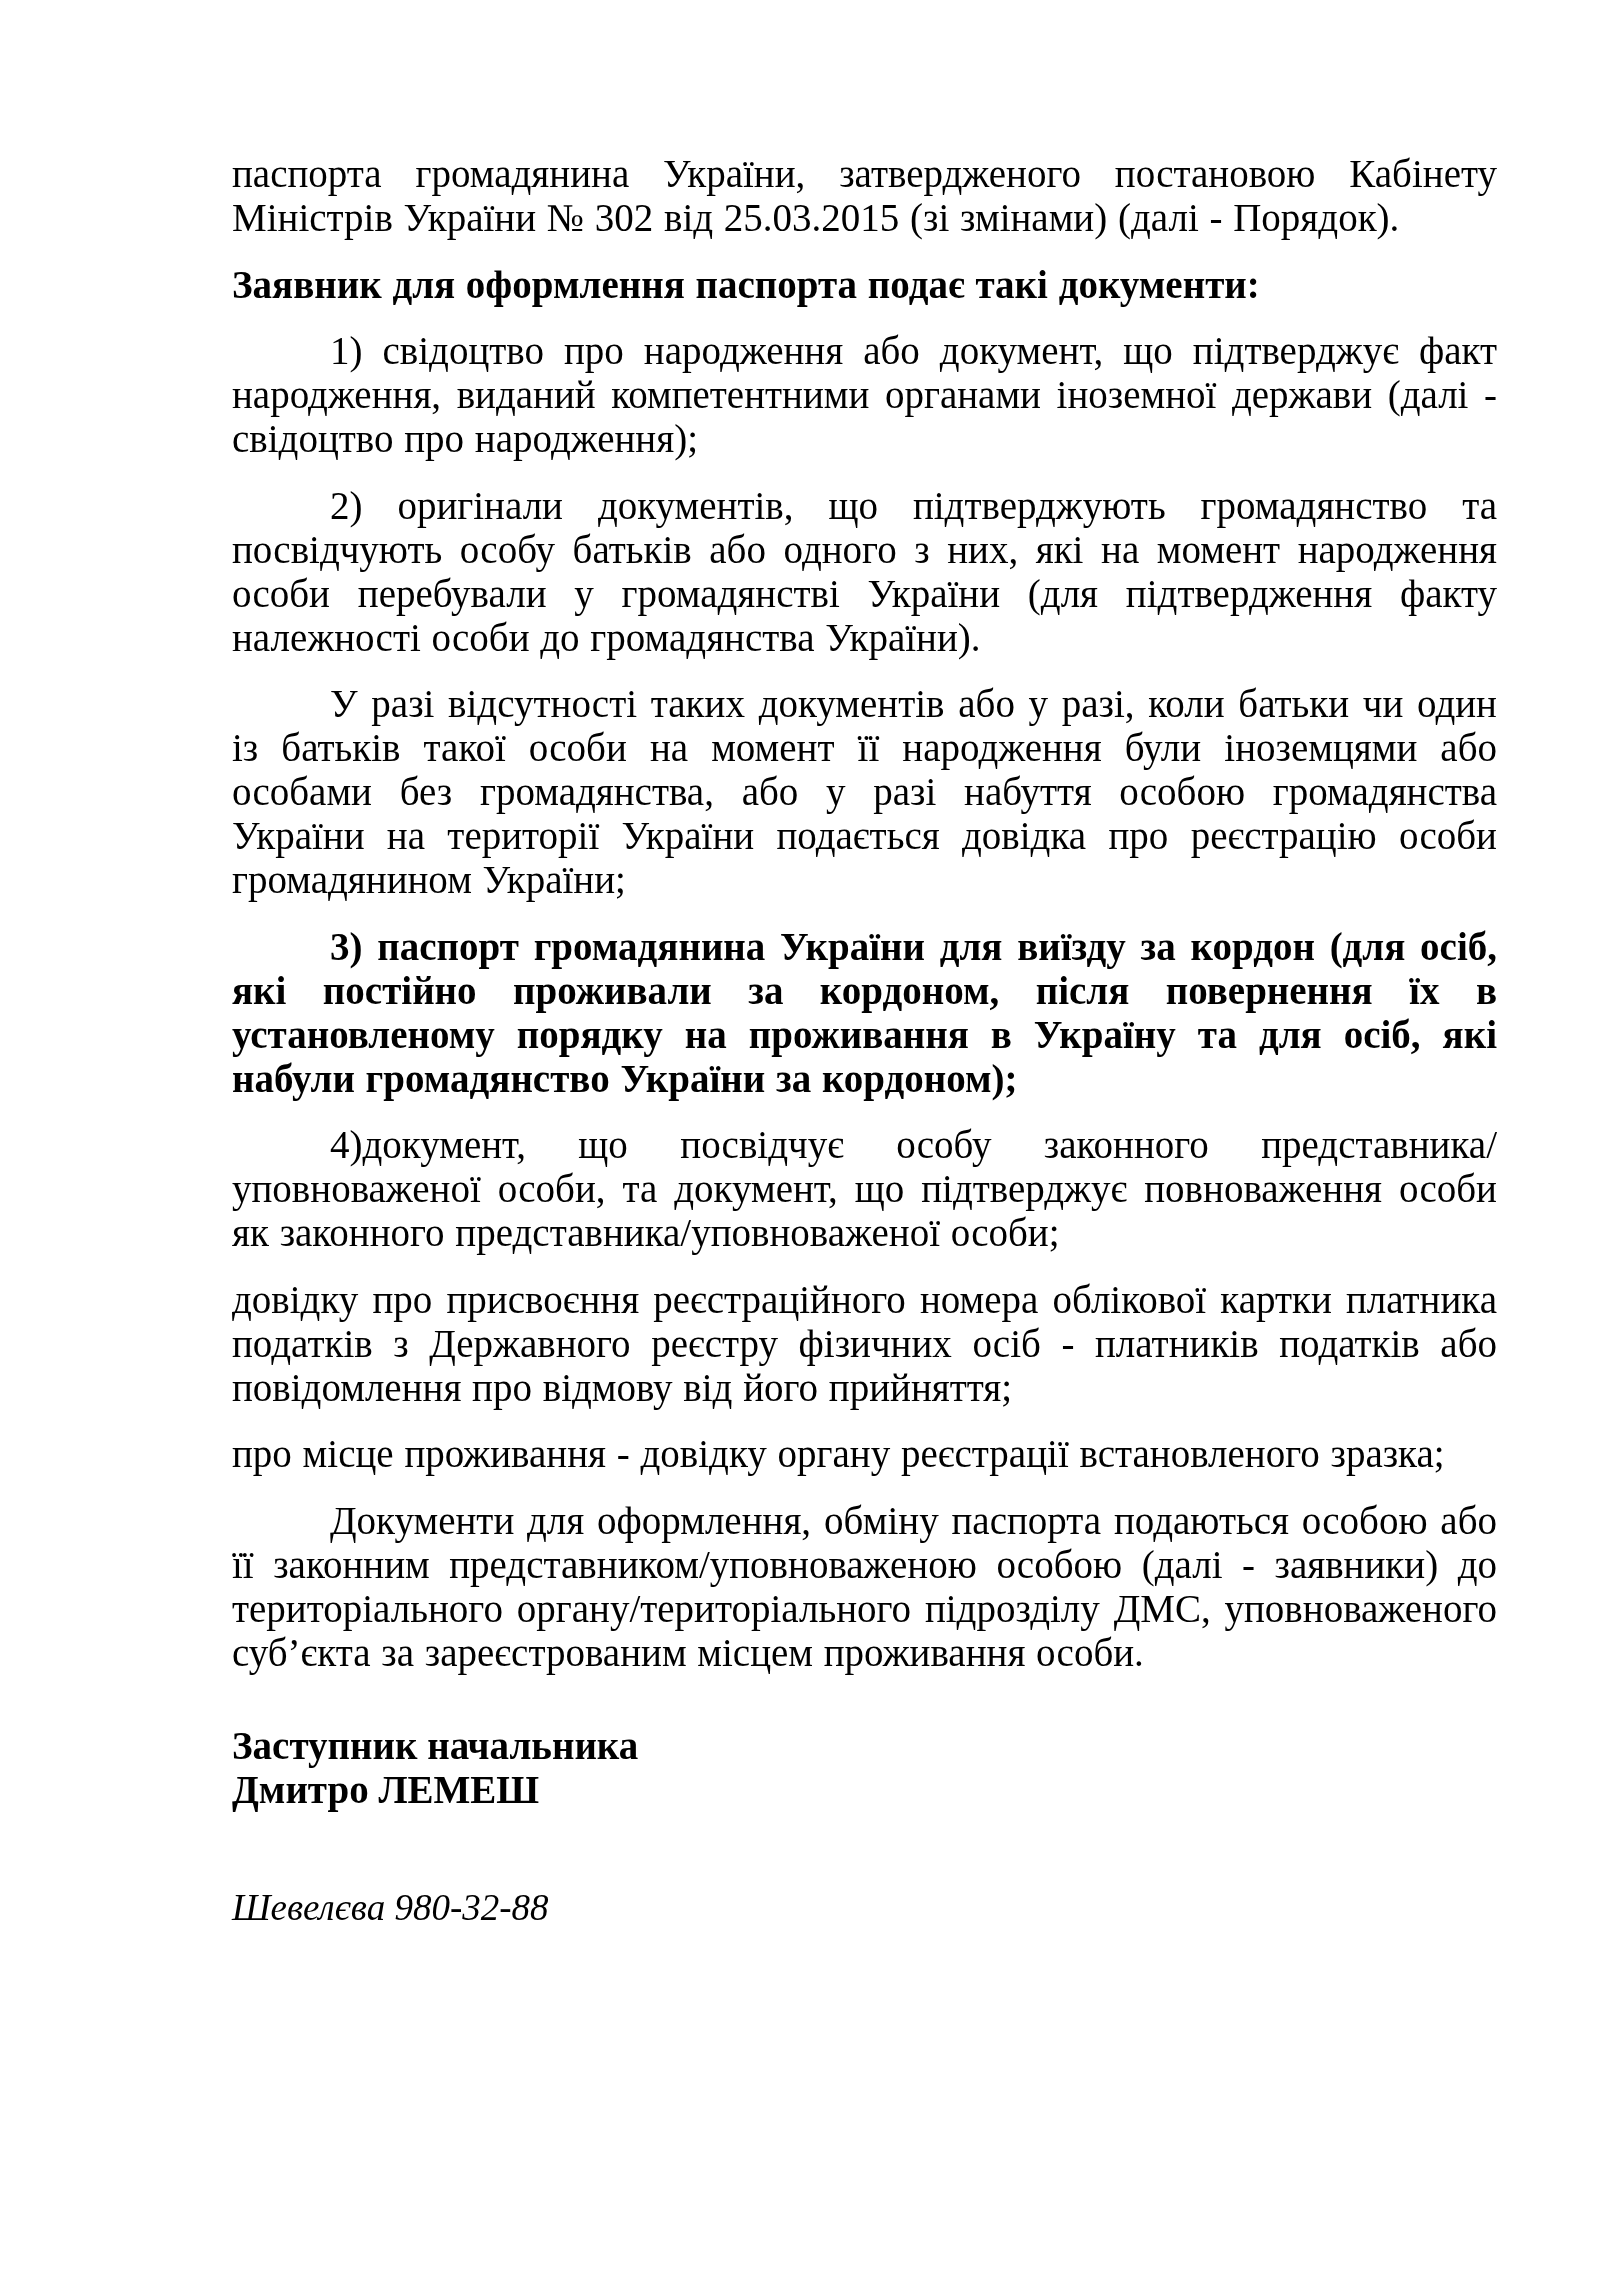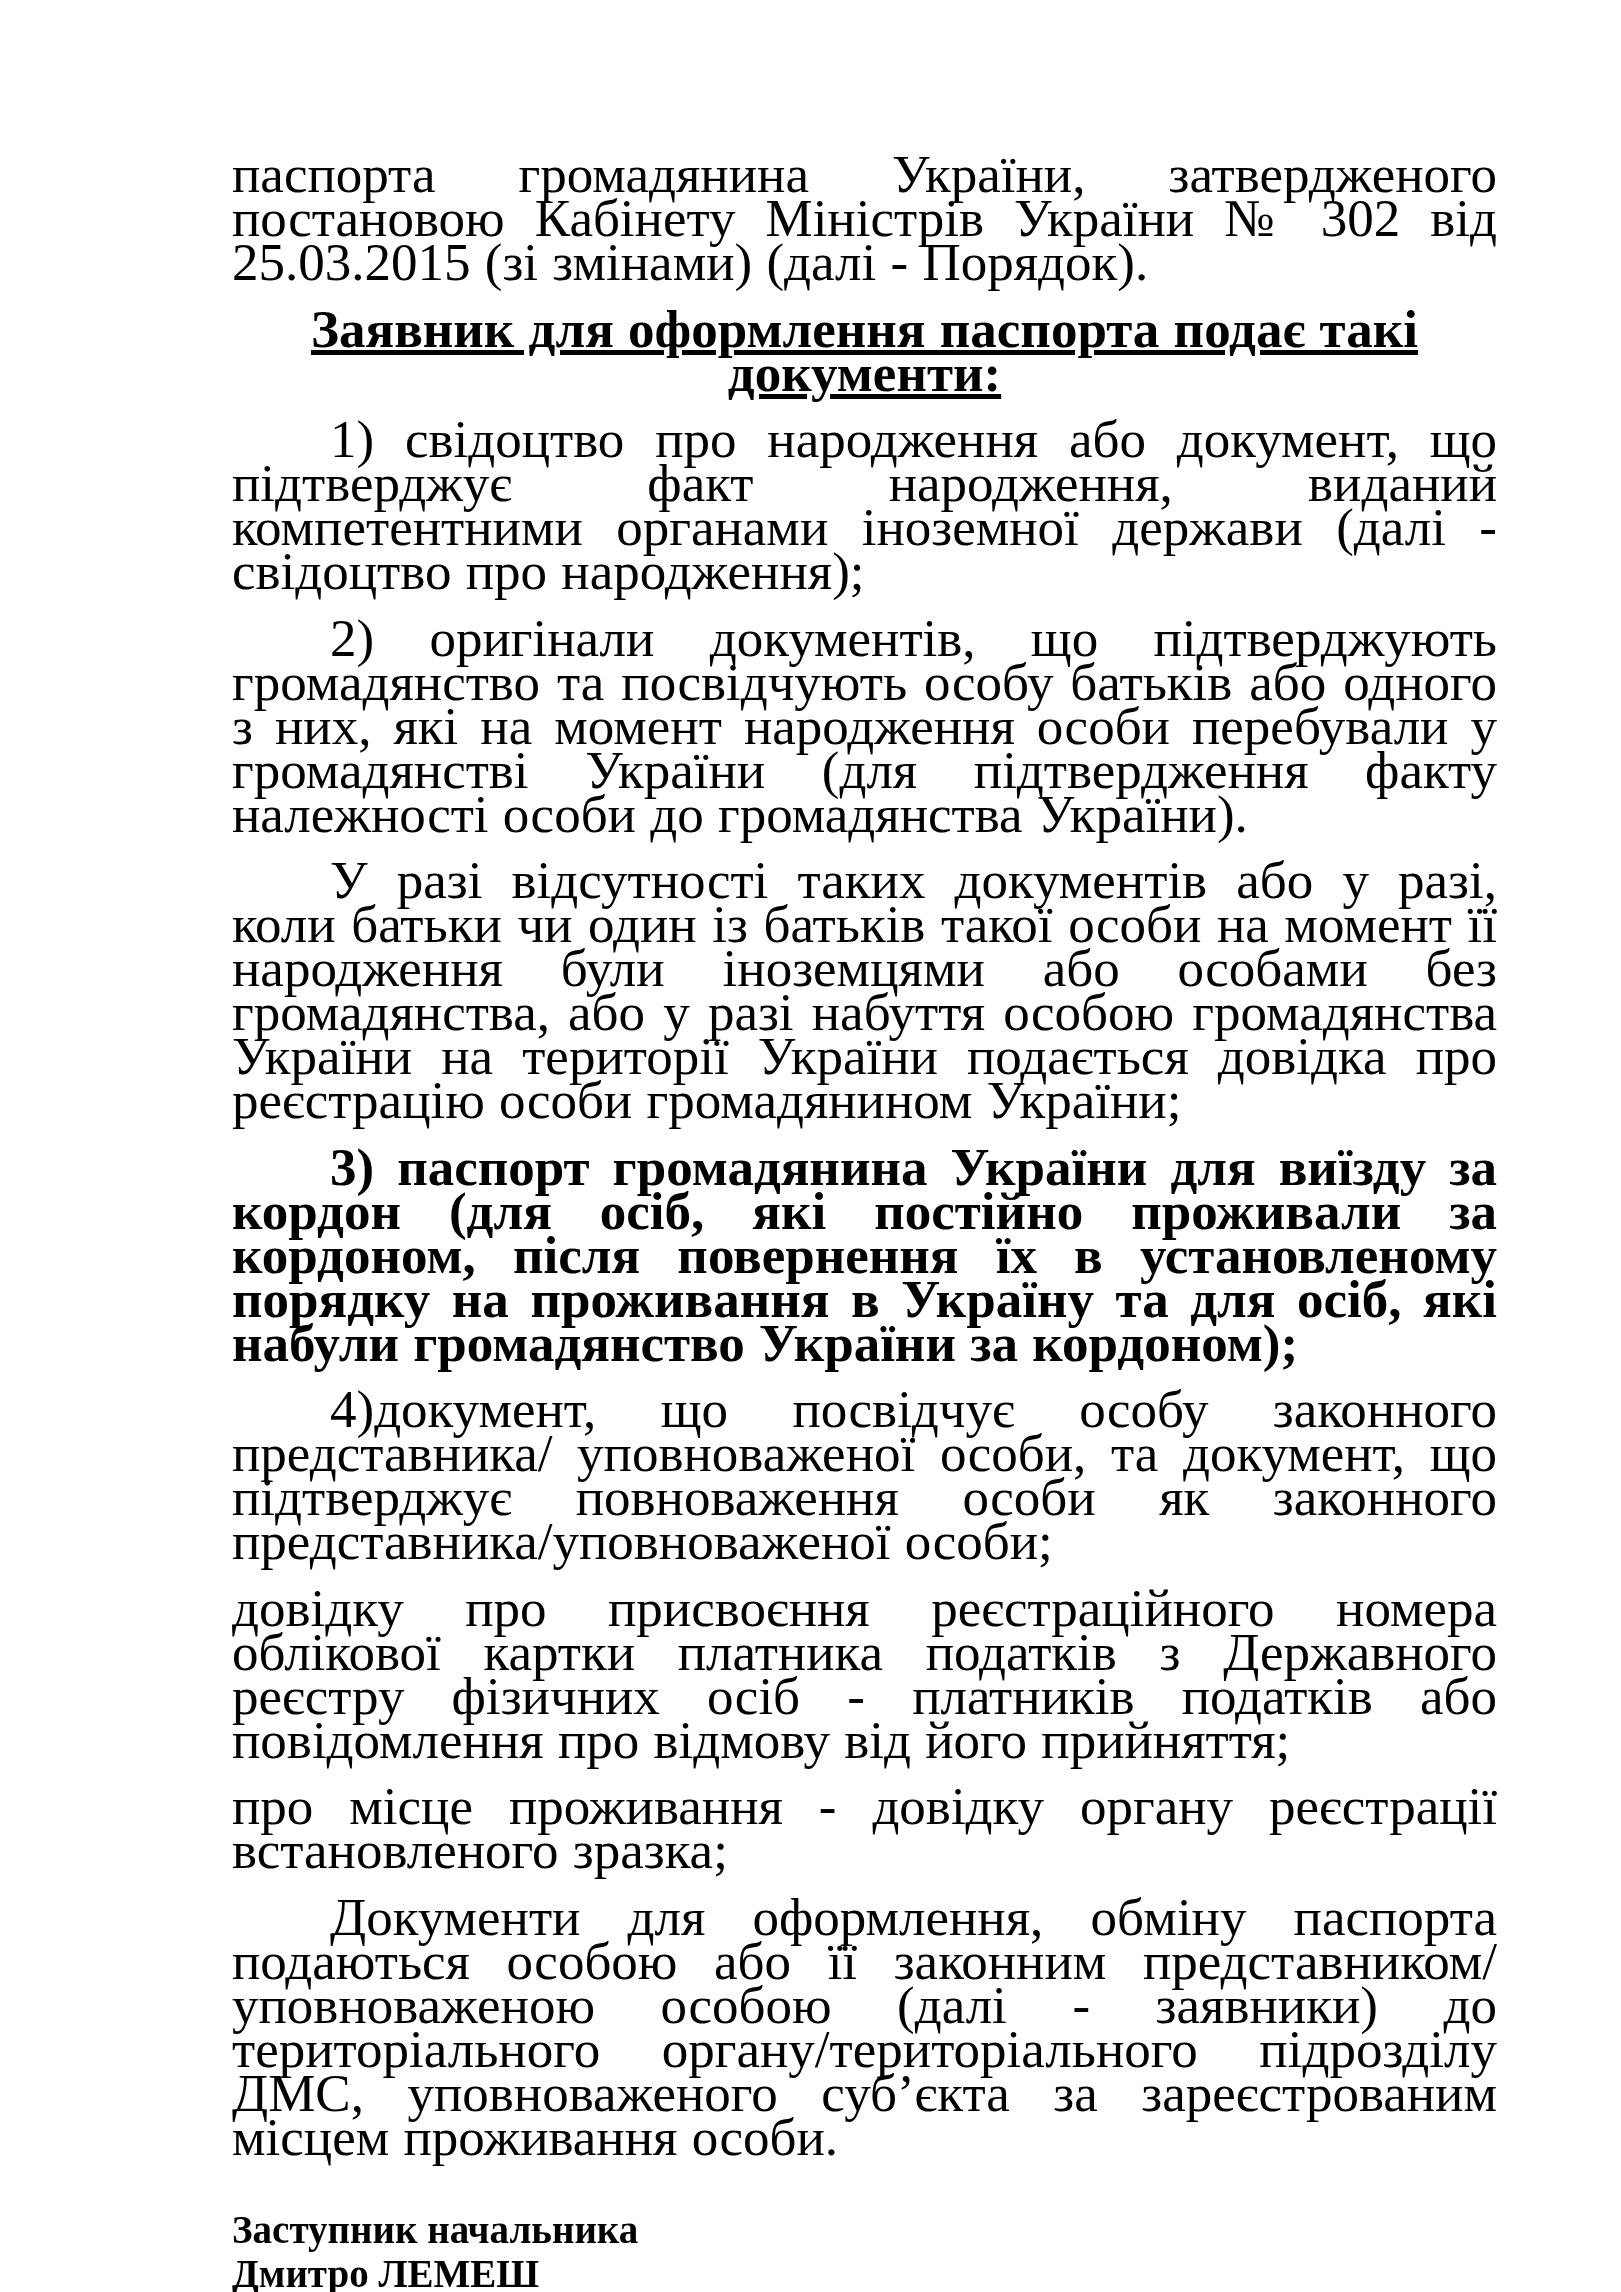--- a/index.html
+++ b/index.html
@@ -18,33 +18,31 @@
     color: #000000;
   }
   .content {
     position: absolute;
     left: 232px;
     top: 152px;
     width: 1265px;
   }
   .content p {
     margin: 0 0 22.5px 0;
-    font-size: 53px;
+    font-size: 39px;
     line-height: 44px;
     text-align: justify;
     word-spacing: 1px;
   }
   p.indent { text-indent: 98px; }
   p.noindent { text-indent: 0; }
   p.bold { font-weight: bold; }
   p.heading {
     font-weight: bold;
-    text-align: center;
     text-indent: 0;
-    text-decoration: underline;
   }
   .signature {
     display: flex;
     justify-content: space-between;
     align-items: baseline;
     margin-top: 49px;
     font-size: 39px;
     line-height: 44px;
     font-weight: bold;
     flex-direction: column;

